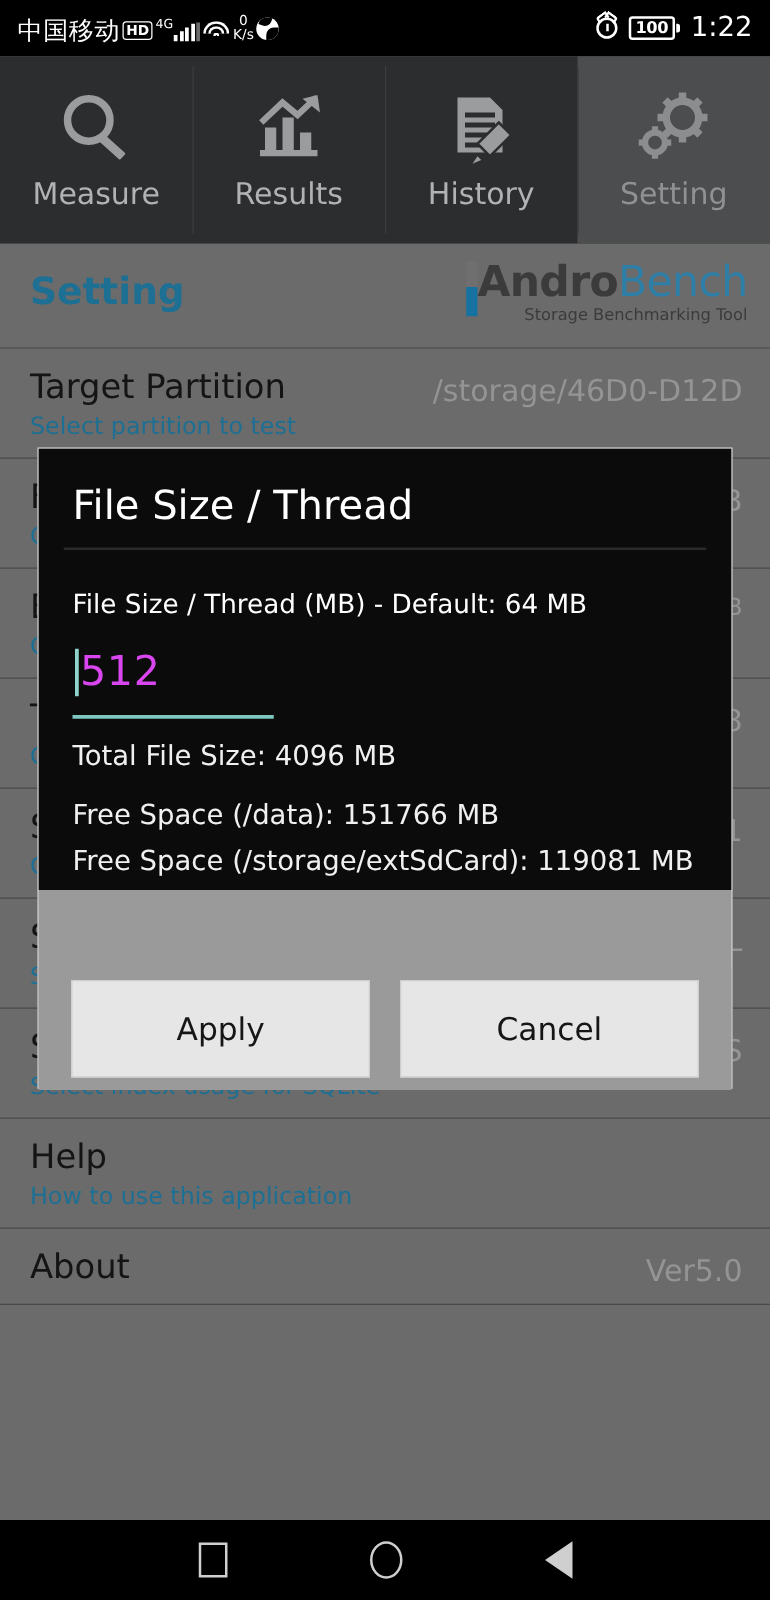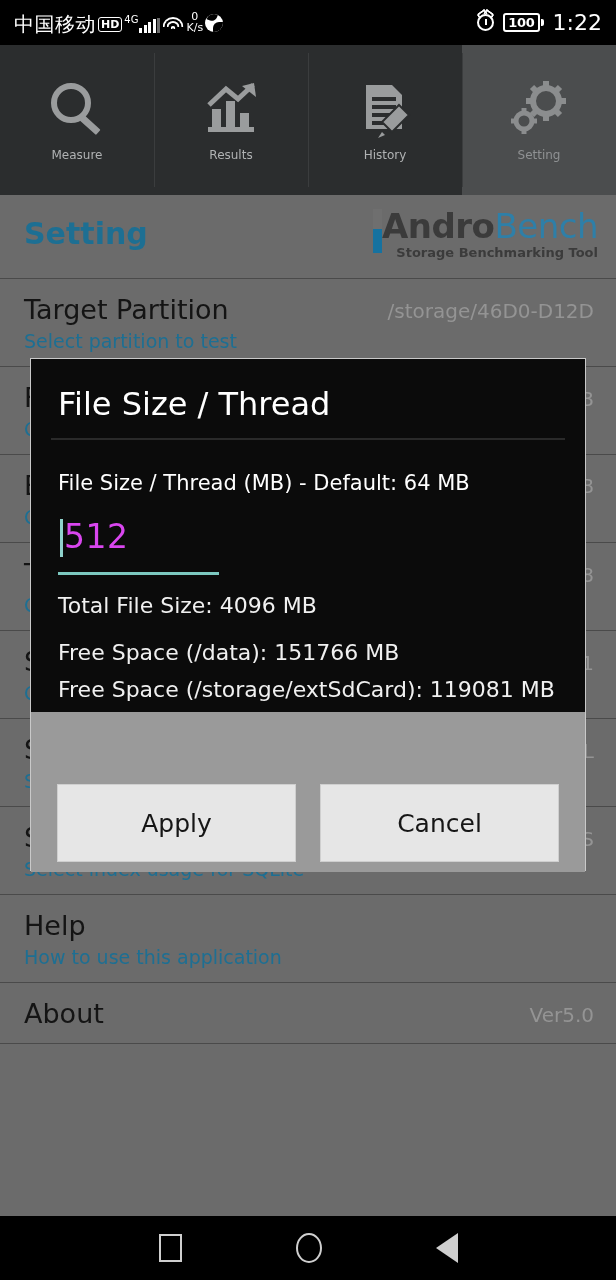--- a/index.html
+++ b/index.html
@@ -61,44 +61,44 @@
   .clock{ font-size:22px; line-height:22px; }
 
   
   .tabbar{ position:absolute; top:45px; left:0; width:616px; height:150px;
            background:#2b2d2e; display:flex; }
   .tab{ flex:1; display:flex; flex-direction:column; align-items:center;
         justify-content:center; gap:7px; position:relative; }
   .tab + .tab::before{content:"";position:absolute;left:0;top:8px;bottom:8px;width:1px;
         background:#3b3d3e;}
   .tab.active{ background:#4b4d4e; }
-  .tab .lbl{ font-size:12px; color:#b0b2b3; }
+  .tab .lbl{ font-size:24px; color:#b0b2b3; }
   .tab.active .lbl{ color:#8f9193; }
   .tab svg{ display:block; }
 
   
   .header{ position:absolute; top:195px; left:0; width:616px; height:84px;
            background:#6b6b6b; border-bottom:1px solid #4a4a4a; }
   .page-title{ position:absolute; left:24px; top:21px; font-size:30px;
       color:#1d6f93; font-weight:bold; }
   .brand{ position:absolute; right:18px; top:14px; display:flex; align-items:flex-start; gap:0;}
   .brand-bar{ width:9px; height:44px; background:linear-gradient(#6f6f6f 0%,#6f6f6f 46%,#1672a0 46%,#1672a0 100%); }
   .brand-text{ display:flex; flex-direction:column; align-items:flex-end; }
   .brand-main{ font-size:34px; line-height:34px; letter-spacing:-.5px;}
   .brand-main .a{ color:#3b3b3b; font-weight:bold; }
   .brand-main .b{ color:#2e7fa8; }
-  .brand-sub{ font-size:13px; color:#3b3b3b; margin-top:2px;font-weight:bold;}
+  .brand-sub{ font-size:13px; color:#3b3b3b; margin-top:2px;}
 
   
   .list{ position:absolute; top:279px; left:0; width:616px; bottom:64px;
          background:#6b6b6b; }
   .row{ position:relative; padding:14px 22px 12px 24px; border-bottom:1px solid #4a4a4a; }
   .row .title{ font-size:27px; color:#141414; line-height:34px;}
   .row .sub{ font-size:19px; color:#1d6f93; line-height:26px; margin-top:1px;}
-  .row .val{ position:absolute; right:22px; top:20px; font-size:20px; color:#949494;}
+  .row .val{ position:absolute; right:22px; top:20px; font-size:24px; color:#949494;}
   .row .val.small{ font-size:19px; }
 
   
   .scrim{ position:absolute; inset:45px 0 0 0; background:rgba(0,0,0,0.0); }
   .dialog-shadow{
     position:absolute; left:30px; top:358px; width:556px; height:513px;
     background:#9a9a9a; border:1px solid #c9c9c9;
   }
   .dialog{ position:absolute; left:0; top:0; width:100%; height:353px; background:#0b0b0b; }
   .dlg-title{ position:absolute; left:27px; top:26px; font-size:32px; color:#fff; }

